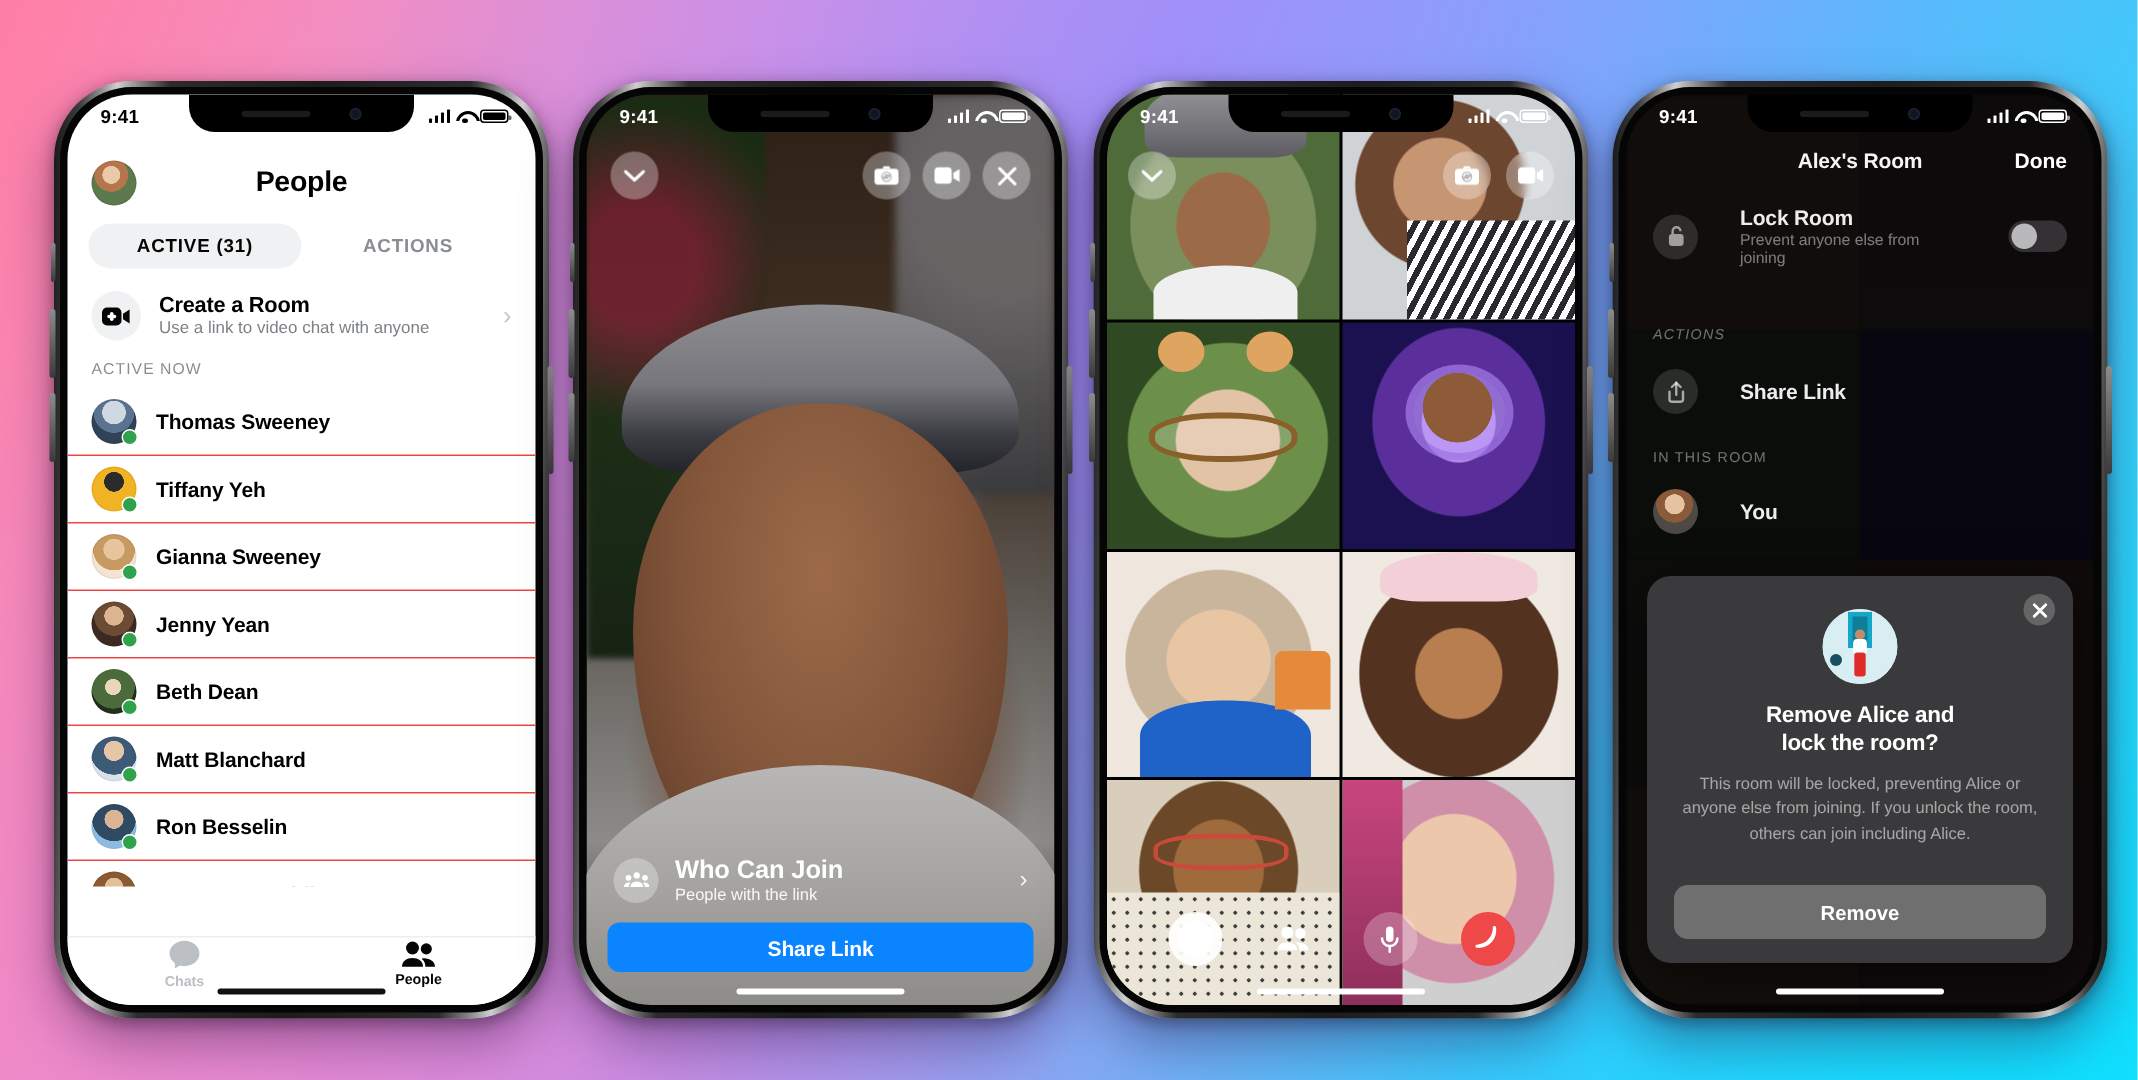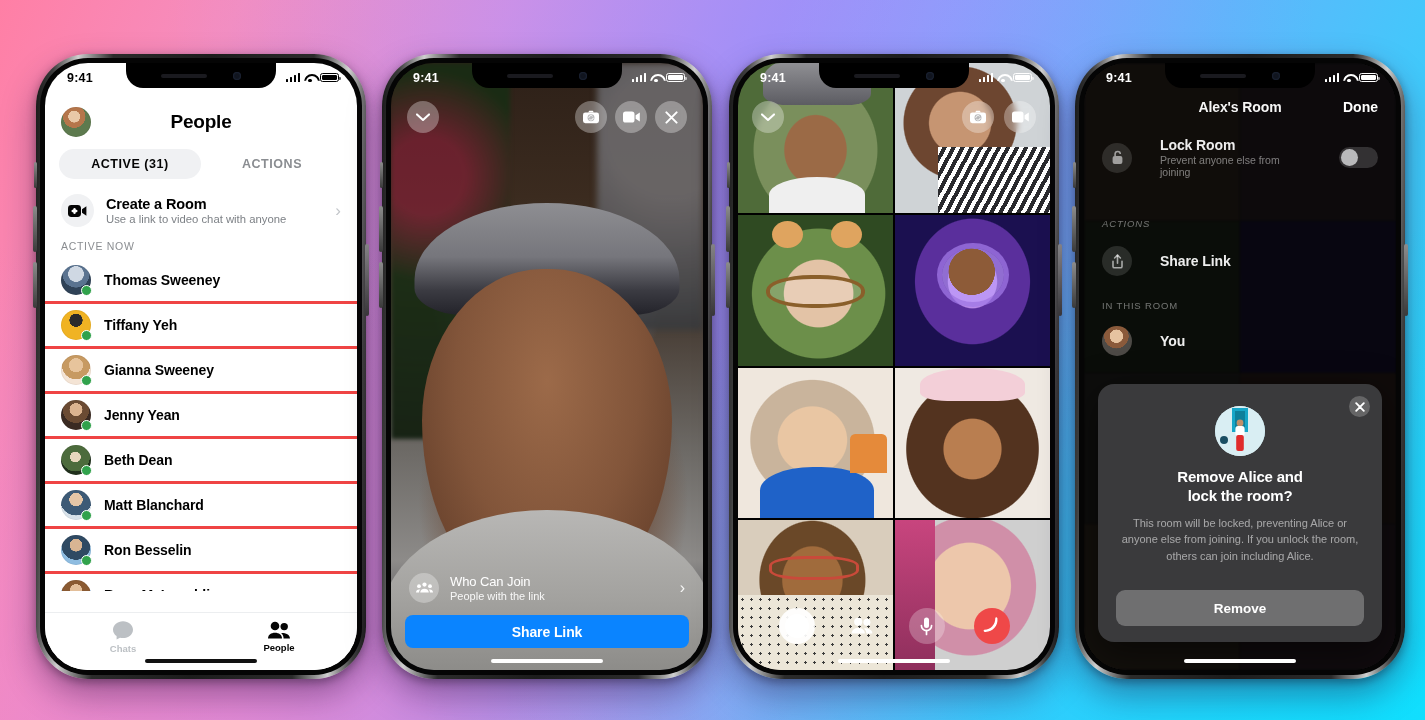--- a/index.html
+++ b/index.html
@@ -93,28 +93,28 @@
     padding:8px 0; border-radius:18px; color:#8a8d91; }
   .tab.active{ background:#f0f1f3; color:#050505; }
   .room-row{ display:flex; align-items:center; gap:12px; padding:7px 16px 11px 16px; }
   .room-ico{ width:33px; height:33px; border-radius:50%; background:#f0f1f3;
     display:flex; align-items:center; justify-content:center; flex:0 0 auto; }
   .room-txt .t{ font-size:14.5px; font-weight:700; letter-spacing:-.15px; }
   .room-txt .s{ font-size:11.3px; color:#7d8186; margin-top:1px; }
   .room-row .chev{ margin-left:auto; color:#c3c6ca; font-size:17px; }
   .sec-label{ font-size:10.5px; color:#8a8d91; letter-spacing:.7px; padding:2px 16px 7px 16px; }
   .contact{ display:flex; align-items:center; gap:13px; padding:0 16px; height:45px;
-    border-bottom:3px solid #ef4444; margin-left:0; }
+    border-bottom:1px solid #ef4444; margin-left:0; }
   .contact .av{ width:30px; height:30px; border-radius:50%; position:relative; flex:0 0 auto;
     box-shadow:inset 0 0 0 1px rgba(0,0,0,.05); }
   .contact .av::after{ content:""; position:absolute; right:-1px; bottom:-1px; width:9px; height:9px;
     border-radius:50%; background:#31a24c; border:1.8px solid #fff; }
   .contact .nm{ font-size:14px; font-weight:700; letter-spacing:-.1px; }
   .p1-list{ height:332px; overflow:hidden; }
-  .tabbar{ position:absolute; left:0; right:0; bottom:0; height:58px; background:#fff;
+  .tabbar{ position:absolute; left:0; right:0; bottom:0; height:46px; background:#fff;
     border-top:1px solid #eceef0; display:flex; z-index:20; padding-bottom:10px; }
   .tabbar .ti{ flex:1; display:flex; flex-direction:column; align-items:center; justify-content:center; gap:2px; }
   .tabbar .lb{ font-size:9.5px; font-weight:700; }
 
   
   #p2{ left:382px; top:54px; }
   #p2 .screen{ color:#fff; }
   #p2 .statusbar{ color:#fff; }
   .vid-bg{ position:absolute; inset:0;
     background:
@@ -145,21 +145,21 @@
     backdrop-filter:blur(3px); }
   .p2-top .grp{ margin-left:auto; display:flex; gap:8px; }
   .p2-hero{ position:absolute; top:108px; left:0; right:0; text-align:center; z-index:12;
     text-shadow:0 1px 5px rgba(0,0,0,.45); }
   .p2-hero h1{ font-size:19.5px; font-weight:700; letter-spacing:-.25px; }
   .p2-hero p{ font-size:11.8px; margin-top:4px; opacity:.96; }
   .p2-bottom{ position:absolute; left:0; right:0; bottom:0; z-index:12; padding:0 14px 22px 14px; }
   .who{ display:flex; align-items:center; gap:11px; padding:8px 4px 12px 4px; }
   .who-ico{ width:30px; height:30px; border-radius:50%; background:rgba(255,255,255,.30);
     display:flex; align-items:center; justify-content:center; flex:0 0 auto; }
-  .who .t{ font-size:13px; font-weight:400; letter-spacing:-.1px; }
+  .who .t{ font-size:17px; font-weight:700; letter-spacing:-.1px; }
   .who .s{ font-size:11px; opacity:.92; margin-top:1px; }
   .who .chev{ margin-left:auto; font-size:16px; opacity:.9; }
   .share-btn{ display:block; width:100%; height:33px; border-radius:8px; background:#0a84ff;
     color:#fff; font-size:14px; font-weight:700; border:none; letter-spacing:-.1px; }
 
   
   #p3{ left:729px; top:54px; }
   #p3 .statusbar{ color:#fff; }
   .grid{ position:absolute; inset:0; display:grid; grid-template-columns:1fr 1fr;
     grid-template-rows:repeat(4,1fr); gap:2px; background:#000; }

